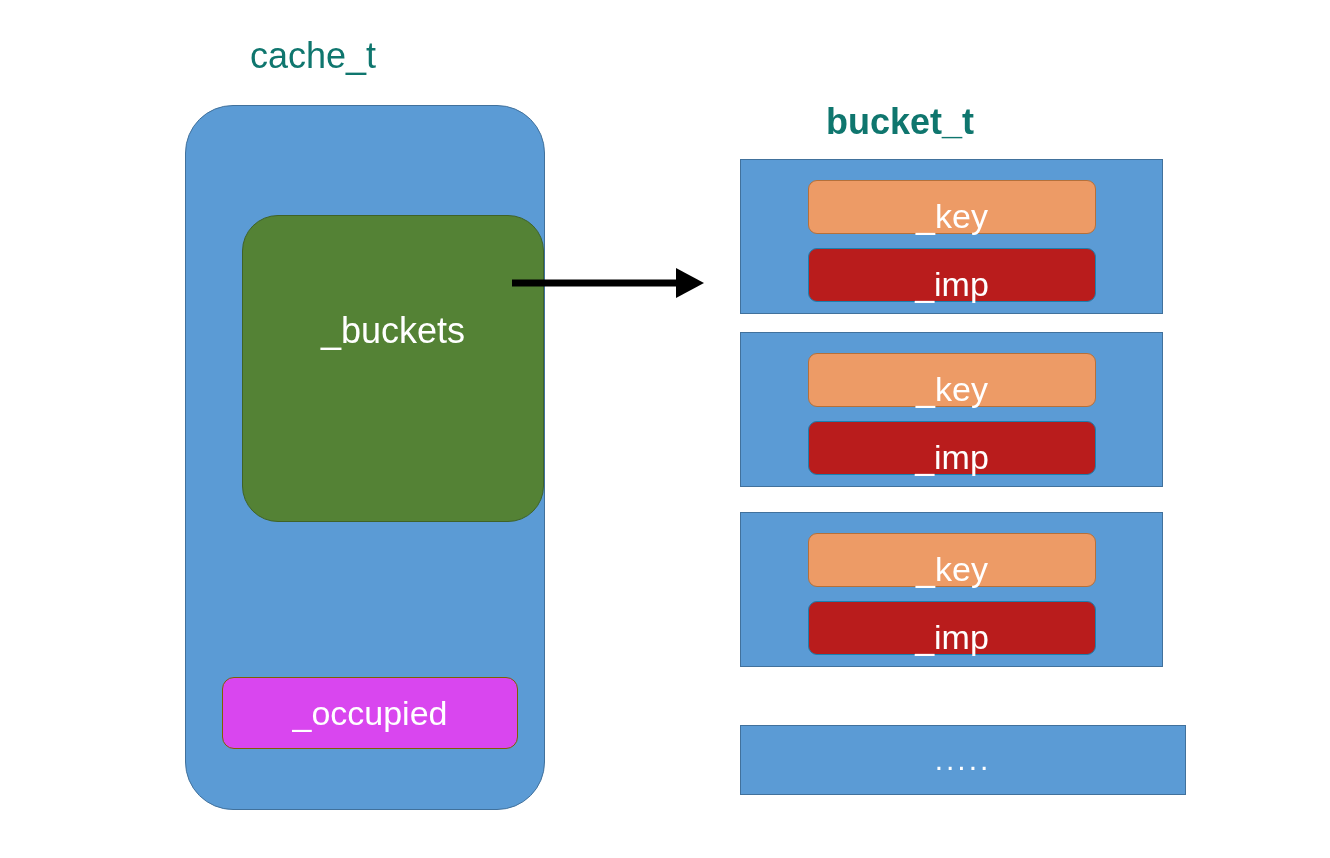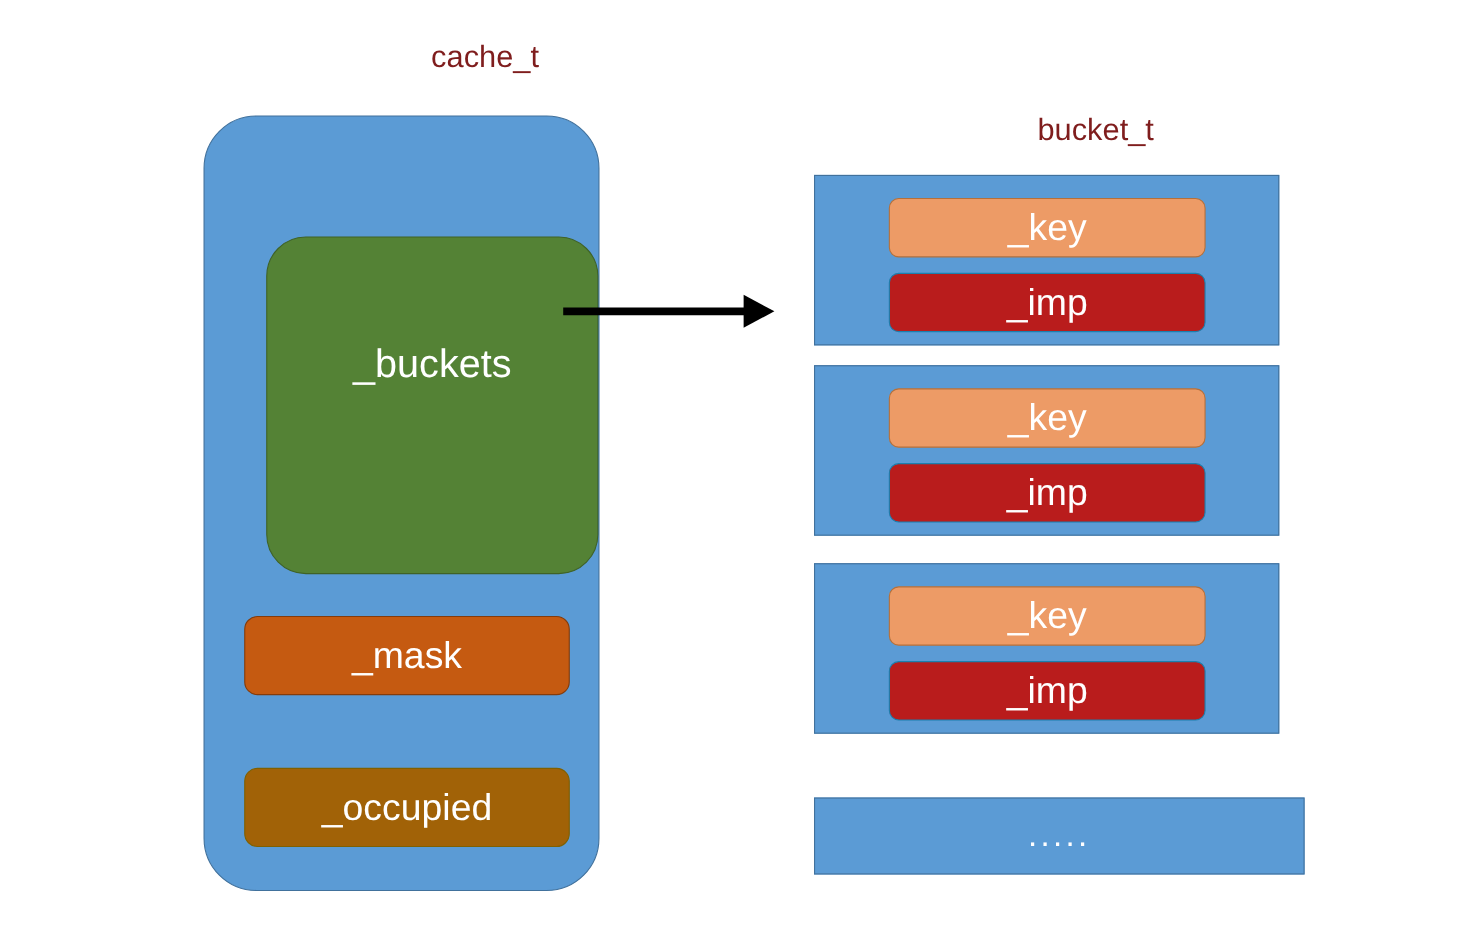--- a/index.html
+++ b/index.html
@@ -15,36 +15,37 @@
     position: relative;
     width: 1330px;
     height: 858px;
     background: #ffffff;
     overflow: hidden;
   }
 
   
   .title {
     position: absolute;
-    font-size: 28px;
-    line-height: 1;
-    color: #7f1d1d;
+    font-size: 36px;
+    line-height: 1;
+    color: #0f766e;
     white-space: nowrap;
-    text-align: right;
+    text-align: left;
     font-weight: 400;
   }
   #title-cache {
     left: 250px;
     top: 38px;
     width: 240px;
   }
   #title-bucket {
-    left: 809px;
+    left: 826px;
     top: 104px;
     width: 240px;
+    font-weight: bold;
   }
 
   
   #cache-box {
     position: absolute;
     left: 185px;
     top: 105px;
     width: 360px;
     height: 705px;
     box-sizing: border-box;
@@ -85,24 +86,24 @@
     left: 222px;
     top: 560px;
     width: 296px;
     height: 72px;
     background: #C55A11;
     border-color: #843C0C;
     border-radius: 12px;
   }
   #field-occupied {
     left: 222px;
-    top: 698px;
+    top: 677px;
     width: 296px;
     height: 72px;
-    background: #a16207;
+    background: #d946ef;
     border-color: #806000;
     border-radius: 12px;
   }
 
   
   #arrow {
     position: absolute;
     left: 508px;
     top: 258px;
     width: 200px;
@@ -124,21 +125,21 @@
 
   .slot {
     position: absolute;
     left: 67px;
     width: 288px;
     height: 54px;
     box-sizing: border-box;
     border: 1px solid #41719C;
     border-radius: 9px;
     display: flex;
-    align-items: center;
+    align-items: flex-end;
     justify-content: center;
     color: #ffffff;
     font-size: 34px;
     line-height: 1;
     white-space: nowrap;
   }
   .slot-key {
     top: 20px;
     background: #ED9B66;
     border-color: #B5703A;
@@ -174,23 +175,20 @@
 <div id="canvas">
 
   <div class="title" id="title-cache">cache_t</div>
 
   <div id="cache-box"></div>
 
   <div class="field" id="field-buckets">
     <span class="field-label">_buckets</span>
   </div>
 
-  <div class="field" id="field-mask">
-    <span class="field-label">_mask</span>
-  </div>
 
   <div class="field" id="field-occupied">
     <span class="field-label">_occupied</span>
   </div>
 
   <svg id="arrow" viewBox="0 0 200 50">
     <line x1="4" y1="25" x2="172" y2="25" stroke="#000000" stroke-width="7"></line>
     <polygon points="168,10 196,25 168,40" fill="#000000"></polygon>
   </svg>
 

